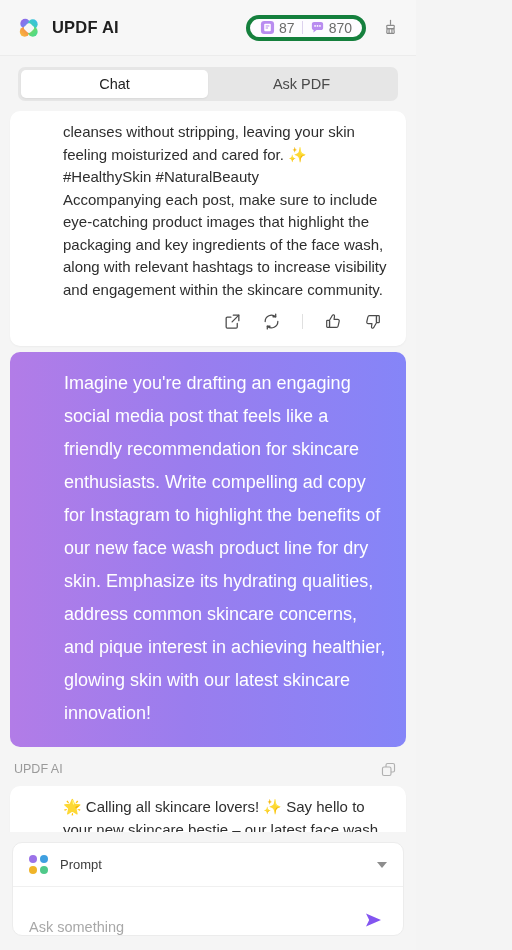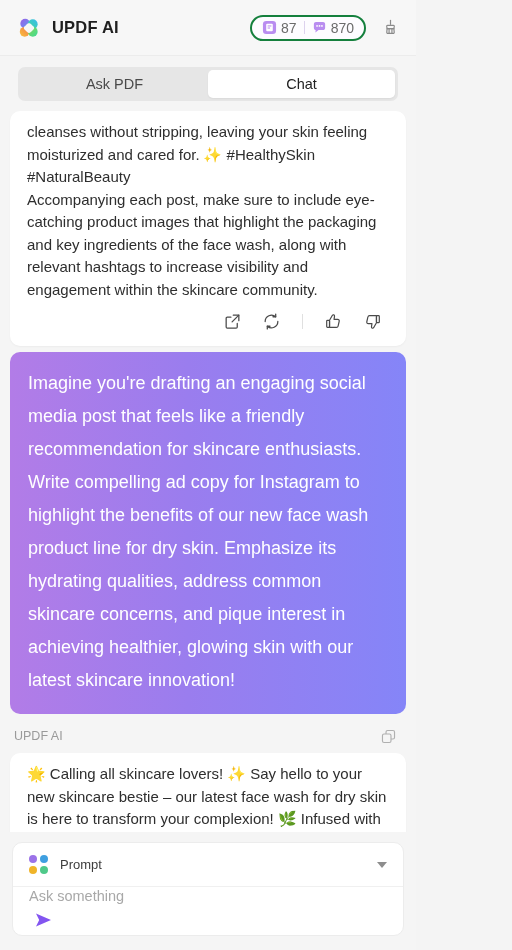--- a/index.html
+++ b/index.html
@@ -19,21 +19,21 @@
     background: #f7f7f7;
     border-bottom: 1px solid #ececec;
   }
   .brand { display: flex; align-items: center; gap: 10px; }
   .logo { width: 26px; height: 26px; display: block; }
   .brand-title { font-size: 16.5px; font-weight: bold; color: #1f1f1f; letter-spacing: .2px; }
   .header-spacer { flex: 1 1 auto; }
 
   .credits {
     display: flex; align-items: center; gap: 7px;
-    border: 2px solid #15803d; border-radius: 14px;
+    border: 4px solid #15803d; border-radius: 14px;
     padding: 3px 10px; background: #fdfcff; height: 26px;
   }
   .credit-item { display: flex; align-items: center; gap: 4px; }
   .credit-num { font-size: 14px; color: #6b6b6b; }
   .credit-ico { width: 15px; height: 15px; display: block; }
   .credit-div { width: 1px; height: 13px; background: #ddd2ee; }
 
   .broom-btn { margin-left: 12px; width: 24px; height: 24px; display: flex; align-items: center; justify-content: center; cursor: pointer; }
   .broom-btn svg { width: 19px; height: 19px; }
 
@@ -56,21 +56,21 @@
     padding: 0 10px; display: flex; flex-direction: column; gap: 0;
   }
 
   .card {
     background: #ffffff; border-radius: 10px;
     padding: 10px 17px 6px 17px;
     box-shadow: 0 1px 2px rgba(0,0,0,.04);
   }
   .msg-text {
     font-size: 15px; line-height: 22.5px; color: #2e2e2e;
-    white-space: pre-wrap; word-wrap: break-word;
+    white-space: pre-wrap; word-wrap: break-word; margin-left: 36px;
   }
 
   .actions {
     display: flex; align-items: center; justify-content: flex-end;
     gap: 18px; padding: 10px 6px 8px 0;
   }
   .act { width: 21px; height: 21px; display: flex; align-items: center; justify-content: center; cursor: pointer; }
   .act svg { width: 19px; height: 19px; }
   .act-div { width: 1px; height: 15px; background: #e0e0e0; margin: 0 2px; }
 
@@ -103,21 +103,21 @@
     display: flex; align-items: center; gap: 12px;
     height: 44px; padding: 0 16px;
     border-bottom: 1px solid #f0f0f0;
     cursor: pointer;
   }
   .dots { width: 19px; height: 19px; display: grid; grid-template-columns: 1fr 1fr; gap: 3px; }
   .dot { width: 8px; height: 8px; border-radius: 50%; }
   .prompt-label { font-size: 13px; color: #3d3d3d; flex: 1 1 auto; }
   .chev { width: 0; height: 0; border-left: 5px solid transparent; border-right: 5px solid transparent; border-top: 6px solid #8d8d8d; }
 
-  .input-row { display: flex; align-items: flex-start; height: 48px; padding: 0 14px 0 16px; flex-direction: column; }
+  .input-row { display: flex; align-items: flex-end; height: 48px; padding: 0 14px 0 16px; }
   .ask-input {
     flex: 1 1 auto; border: none; outline: none;
     font-family: "Liberation Sans", sans-serif;
     font-size: 14.5px; color: #2e2e2e; background: transparent;
   }
   .ask-input::placeholder { color: #a8a8a8; }
   .send-btn { width: 30px; height: 30px; display: flex; align-items: center; justify-content: center; cursor: pointer; }
   .send-btn svg { width: 24px; height: 24px; }
 </style>
 </head>
@@ -192,22 +192,22 @@
         <path d="M12 3v5"></path>
         <path d="M8.2 9.2h7.6a1 1 0 0 1 1 1.1l-.5 3.2H7.7l-.5-3.2a1 1 0 0 1 1-1.1z"></path>
         <path d="M7.7 13.5h8.6l.4 4.6a1.3 1.3 0 0 1-1.3 1.4H8.6a1.3 1.3 0 0 1-1.3-1.4z"></path>
         <path d="M10.2 13.5v5.9M13.8 13.5v5.9"></path>
       </svg>
     </div>
   </div>
 
   <div class="tabbar-wrap">
     <div class="tabbar">
+      <div class="tab active">Chat</div>
       <div class="tab">Ask PDF</div>
-      <div class="tab active">Chat</div>
     </div>
   </div>
 
   <div class="convo">
 
     <div class="card">
       <div class="msg-text">cleanses without stripping, leaving your skin feeling moisturized and cared for. ✨ #HealthySkin #NaturalBeauty
 Accompanying each post, make sure to include eye-catching product images that highlight the packaging and key ingredients of the face wash, along with relevant hashtags to increase visibility and engagement within the skincare community.</div>
       <div class="actions">
         <div class="act">

